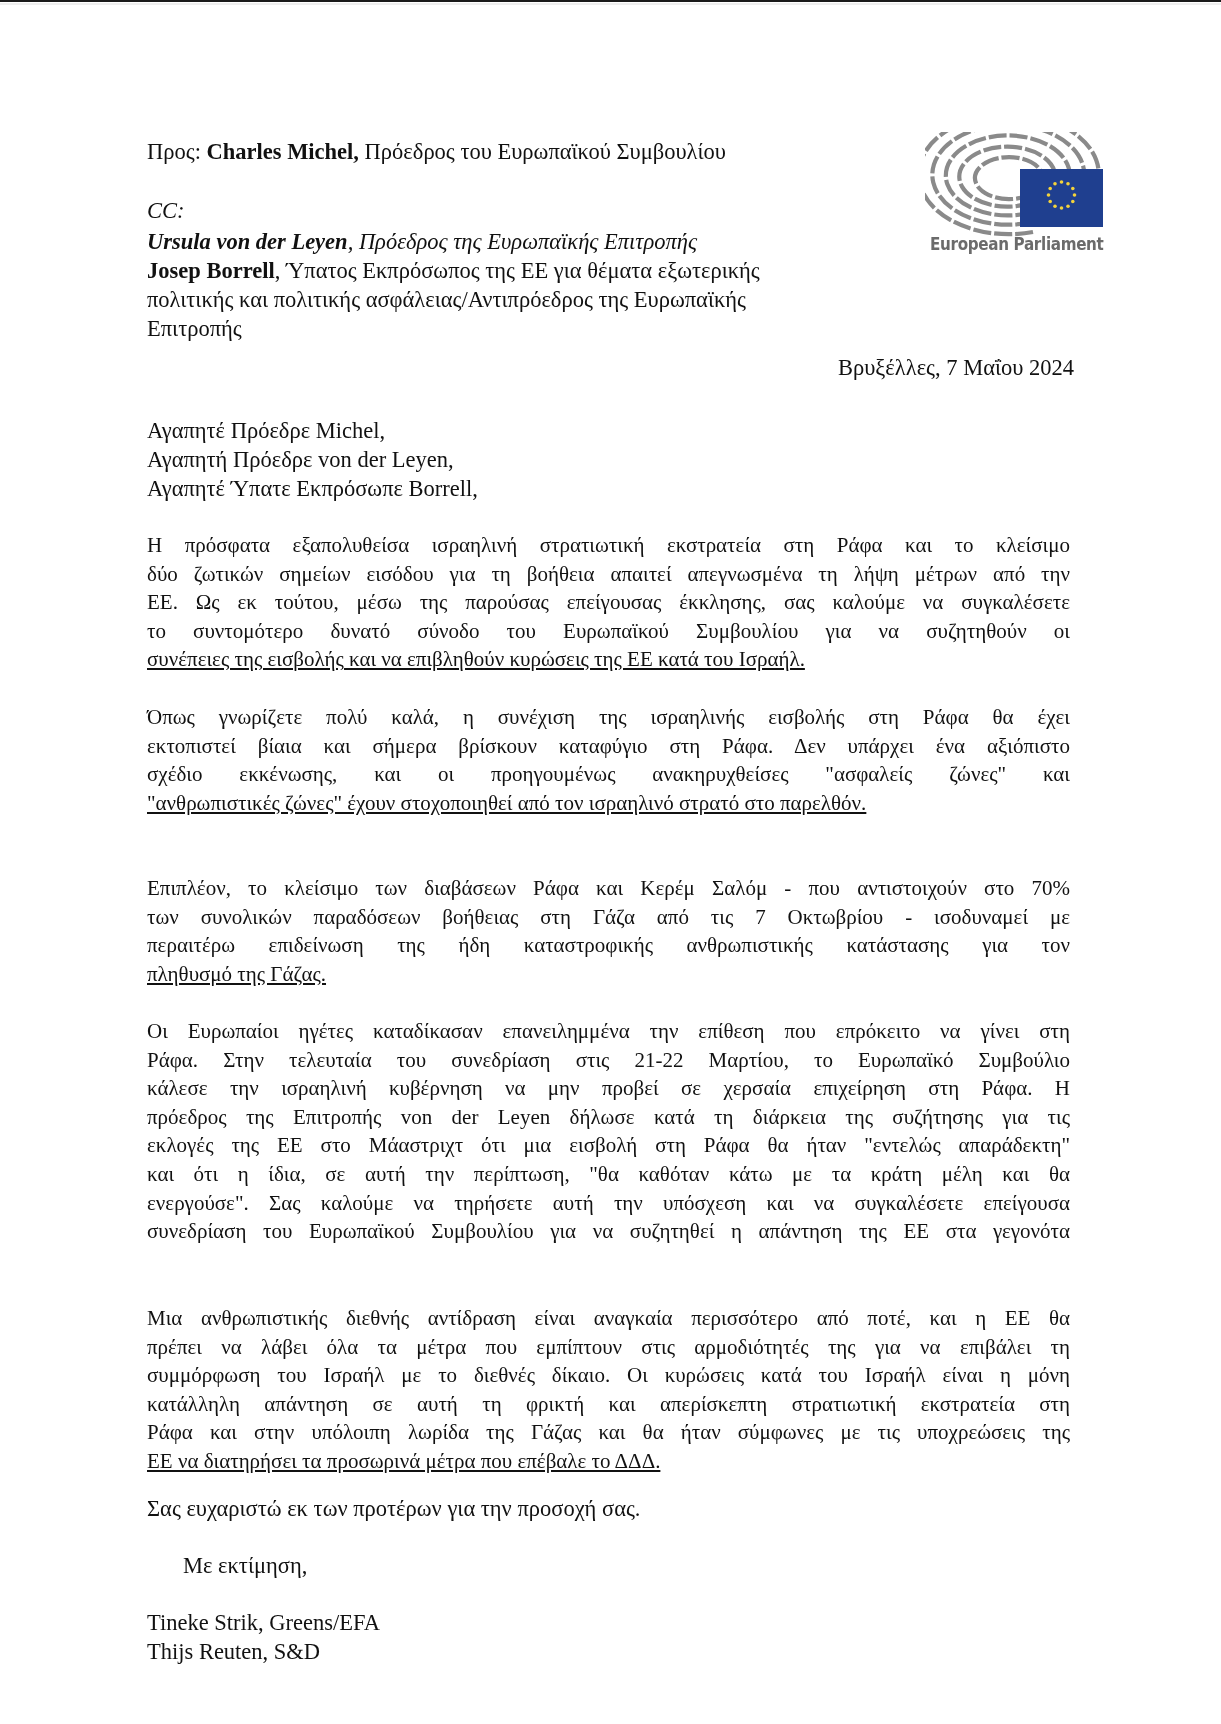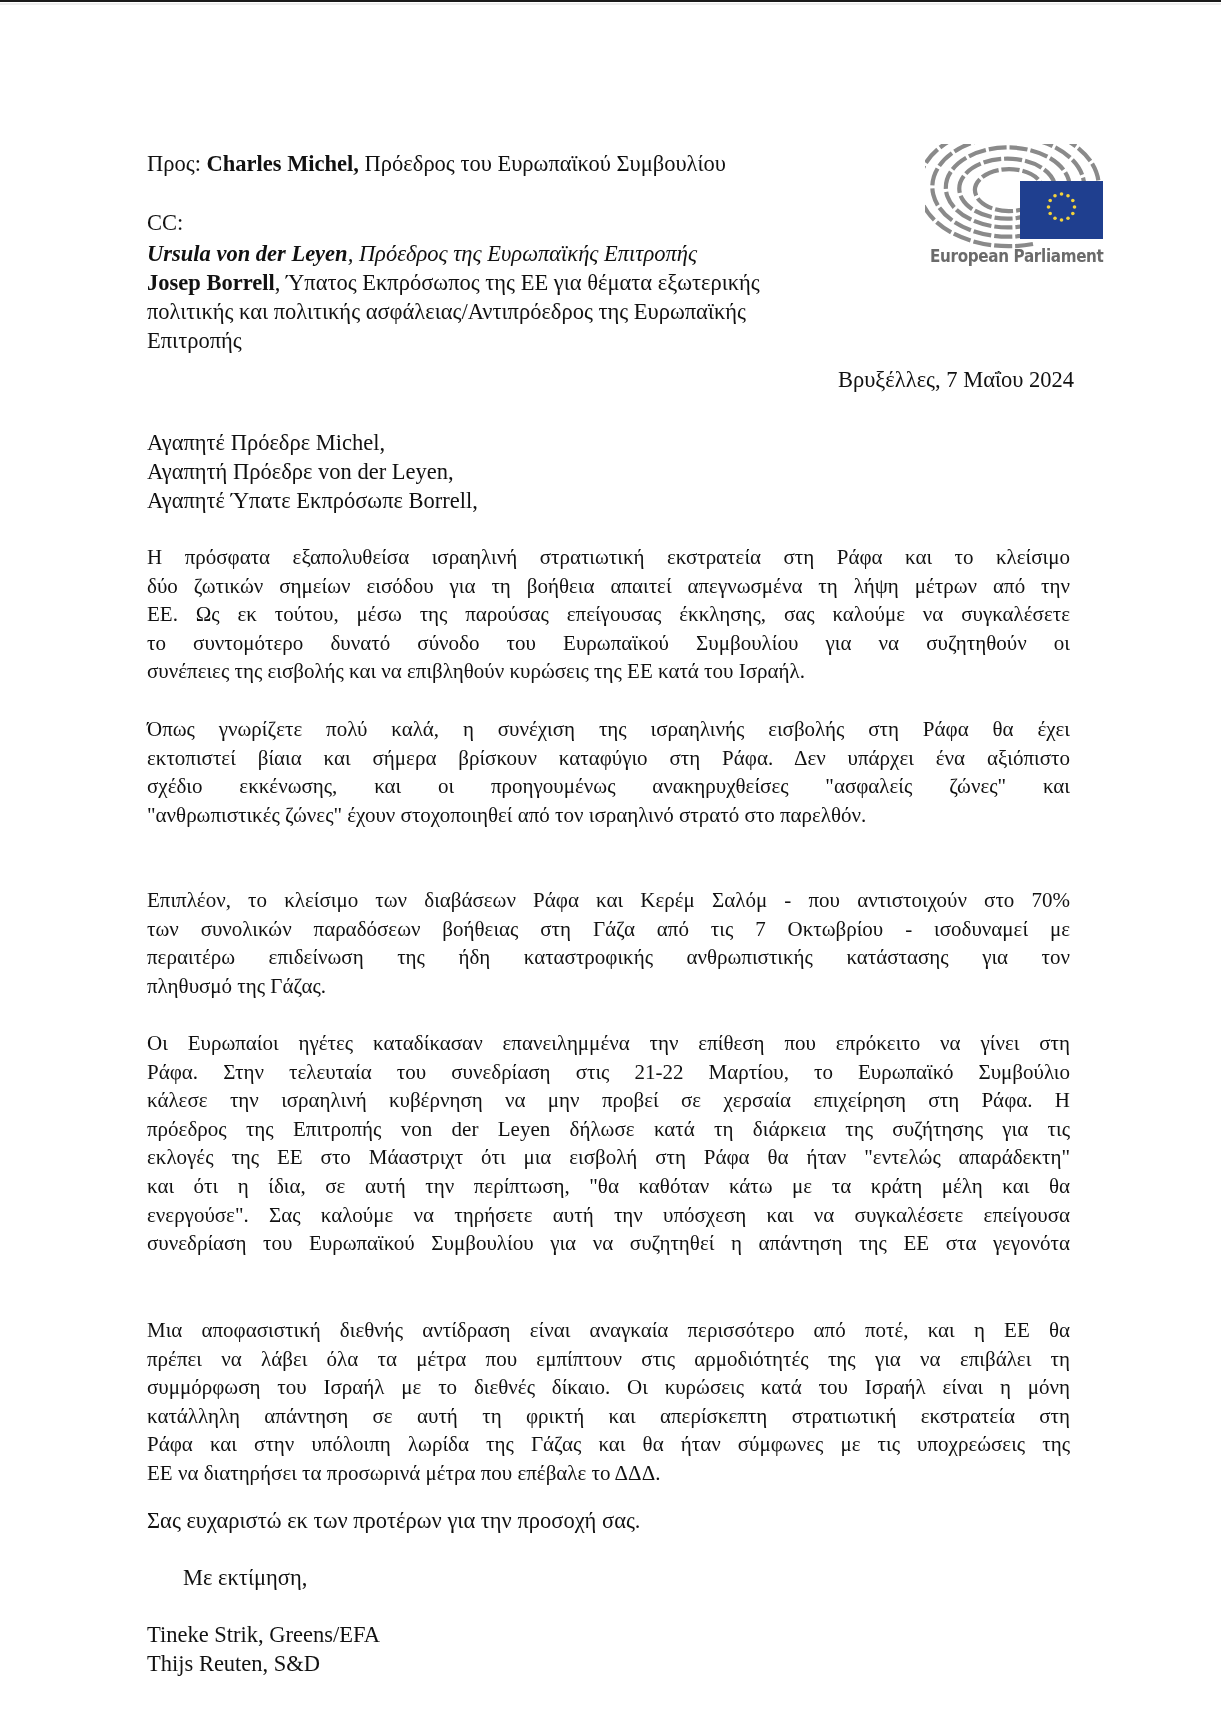--- a/index.html
+++ b/index.html
@@ -3,51 +3,51 @@
   <meta charset="utf-8">
   <style>
     html, body { margin: 0; padding: 0; background: #ffffff; }
     body {
       width: 1221px; height: 1724px; position: relative; overflow: hidden;
       font-family: "Liberation Serif", "DejaVu Serif", serif;
       color: #111111;
     }
     .top-border { position: absolute; left: 0; top: 0; width: 1221px; height: 2px; background: #1a1a1a; }
     .top-border2 { position: absolute; left: 0; top: 3px; width: 1221px; height: 2px; background: #eeeeee; }
-    .page { position: absolute; left: 0; top: 16px; width: 1221px; height: 1308px; }
+    .page { position: absolute; left: 0; top: 4px; width: 1221px; height: 1308px; }
     .line { position: absolute; font-size: 22.5px; line-height: 29px; white-space: nowrap; }
     .addressee { left: 147px; }
     b { font-weight: bold; }
     .logo { position: absolute; left: 925px; top: 128px; width: 185px; height: 130px; }
     .logo-text {
       position: absolute; left: 930px; top: 229px; font-family: "DejaVu Sans", "Liberation Sans", sans-serif;
       font-size: 18.5px; color: #6b6b6b; font-weight: bold; letter-spacing: -0.4px; white-space: nowrap;
       transform: scaleX(0.82); transform-origin: left top;
     }
     .date { position: absolute; right: 147px; top: 349px; font-size: 22.5px; line-height: 29px; white-space: nowrap; }
     .para {
       position: absolute; left: 147px; width: 923px; font-size: 21px; line-height: 28.6px;
       text-align: justify; text-align-last: left; margin: 0;
     }
     .para .ln { display: block; text-align: justify; text-align-last: justify; }
-    .para .ln.last { text-align-last: left; }
+    .para .ln.last { text-align-last: left; text-decoration: underline; }
   </style>
 </head>
 <body>
 
 <div class="top-border"></div>
 <div class="top-border2"></div>
 
 <div class="page">
 
   <div class="line addressee" style="top:133px;">
     <span>Προς: </span><b>Charles Michel,</b><span> Πρόεδρος του Ευρωπαϊκού Συμβουλίου</span>
   </div>
 
-  <div class="line addressee" style="top:192px;">CC:</div>
+  <div class="line addressee" style="top:192px;font-style:italic;">CC:</div>
 
   <div class="line addressee" style="top:223px;font-style:italic;">
     <b>Ursula von der Leyen</b><span>, Πρόεδρος της Ευρωπαϊκής Επιτροπής</span>
   </div>
   <div class="line addressee" style="top:252px;">
     <b>Josep Borrell</b><span>, Ύπατος Εκπρόσωπος της ΕΕ για θέματα εξωτερικής</span>
   </div>
   <div class="line addressee" style="top:281px;">πολιτικής και πολιτικής ασφάλειας/Αντιπρόεδρος της Ευρωπαϊκής</div>
   <div class="line addressee" style="top:310px;">Επιτροπής</div>
 
@@ -112,21 +112,21 @@
     <span class="ln">Ράφα. Στην τελευταία του συνεδρίαση στις 21-22 Μαρτίου, το Ευρωπαϊκό Συμβούλιο</span>
     <span class="ln">κάλεσε την ισραηλινή κυβέρνηση να μην προβεί σε χερσαία επιχείρηση στη Ράφα. Η</span>
     <span class="ln">πρόεδρος της Επιτροπής von der Leyen δήλωσε κατά τη διάρκεια της συζήτησης για τις</span>
     <span class="ln">εκλογές της ΕΕ στο Μάαστριχτ ότι μια εισβολή στη Ράφα θα ήταν "εντελώς απαράδεκτη"</span>
     <span class="ln">και ότι η ίδια, σε αυτή την περίπτωση, "θα καθόταν κάτω με τα κράτη μέλη και θα</span>
     <span class="ln">ενεργούσε". Σας καλούμε να τηρήσετε αυτή την υπόσχεση και να συγκαλέσετε επείγουσα</span>
     <span class="ln">συνεδρίαση του Ευρωπαϊκού Συμβουλίου για να συζητηθεί η απάντηση της ΕΕ στα γεγονότα</span>
   </div>
 
   <div class="para" style="top:1300px;">
-    <span class="ln">Μια αποφασιστική διεθνής αντίδραση είναι αναγκαία περισσότερο από ποτέ, και η ΕΕ θα</span>
+    <span class="ln">Μια ανθρωπιστικής διεθνής αντίδραση είναι αναγκαία περισσότερο από ποτέ, και η ΕΕ θα</span>
     <span class="ln">πρέπει να λάβει όλα τα μέτρα που εμπίπτουν στις αρμοδιότητές της για να επιβάλει τη</span>
     <span class="ln">συμμόρφωση του Ισραήλ με το διεθνές δίκαιο. Οι κυρώσεις κατά του Ισραήλ είναι η μόνη</span>
     <span class="ln">κατάλληλη απάντηση σε αυτή τη φρικτή και απερίσκεπτη στρατιωτική εκστρατεία στη</span>
     <span class="ln">Ράφα και στην υπόλοιπη λωρίδα της Γάζας και θα ήταν σύμφωνες με τις υποχρεώσεις της</span>
     <span class="ln last">ΕΕ να διατηρήσει τα προσωρινά μέτρα που επέβαλε το ΔΔΔ.</span>
   </div>
 
   <div class="line addressee" style="top:1490px;">Σας ευχαριστώ εκ των προτέρων για την προσοχή σας.</div>
   <div class="line addressee" style="top:1547px;margin-left:36px;">Με εκτίμηση,</div>
   <div class="line addressee" style="top:1604px;text-align:right;">Tineke Strik, Greens/EFA</div>

